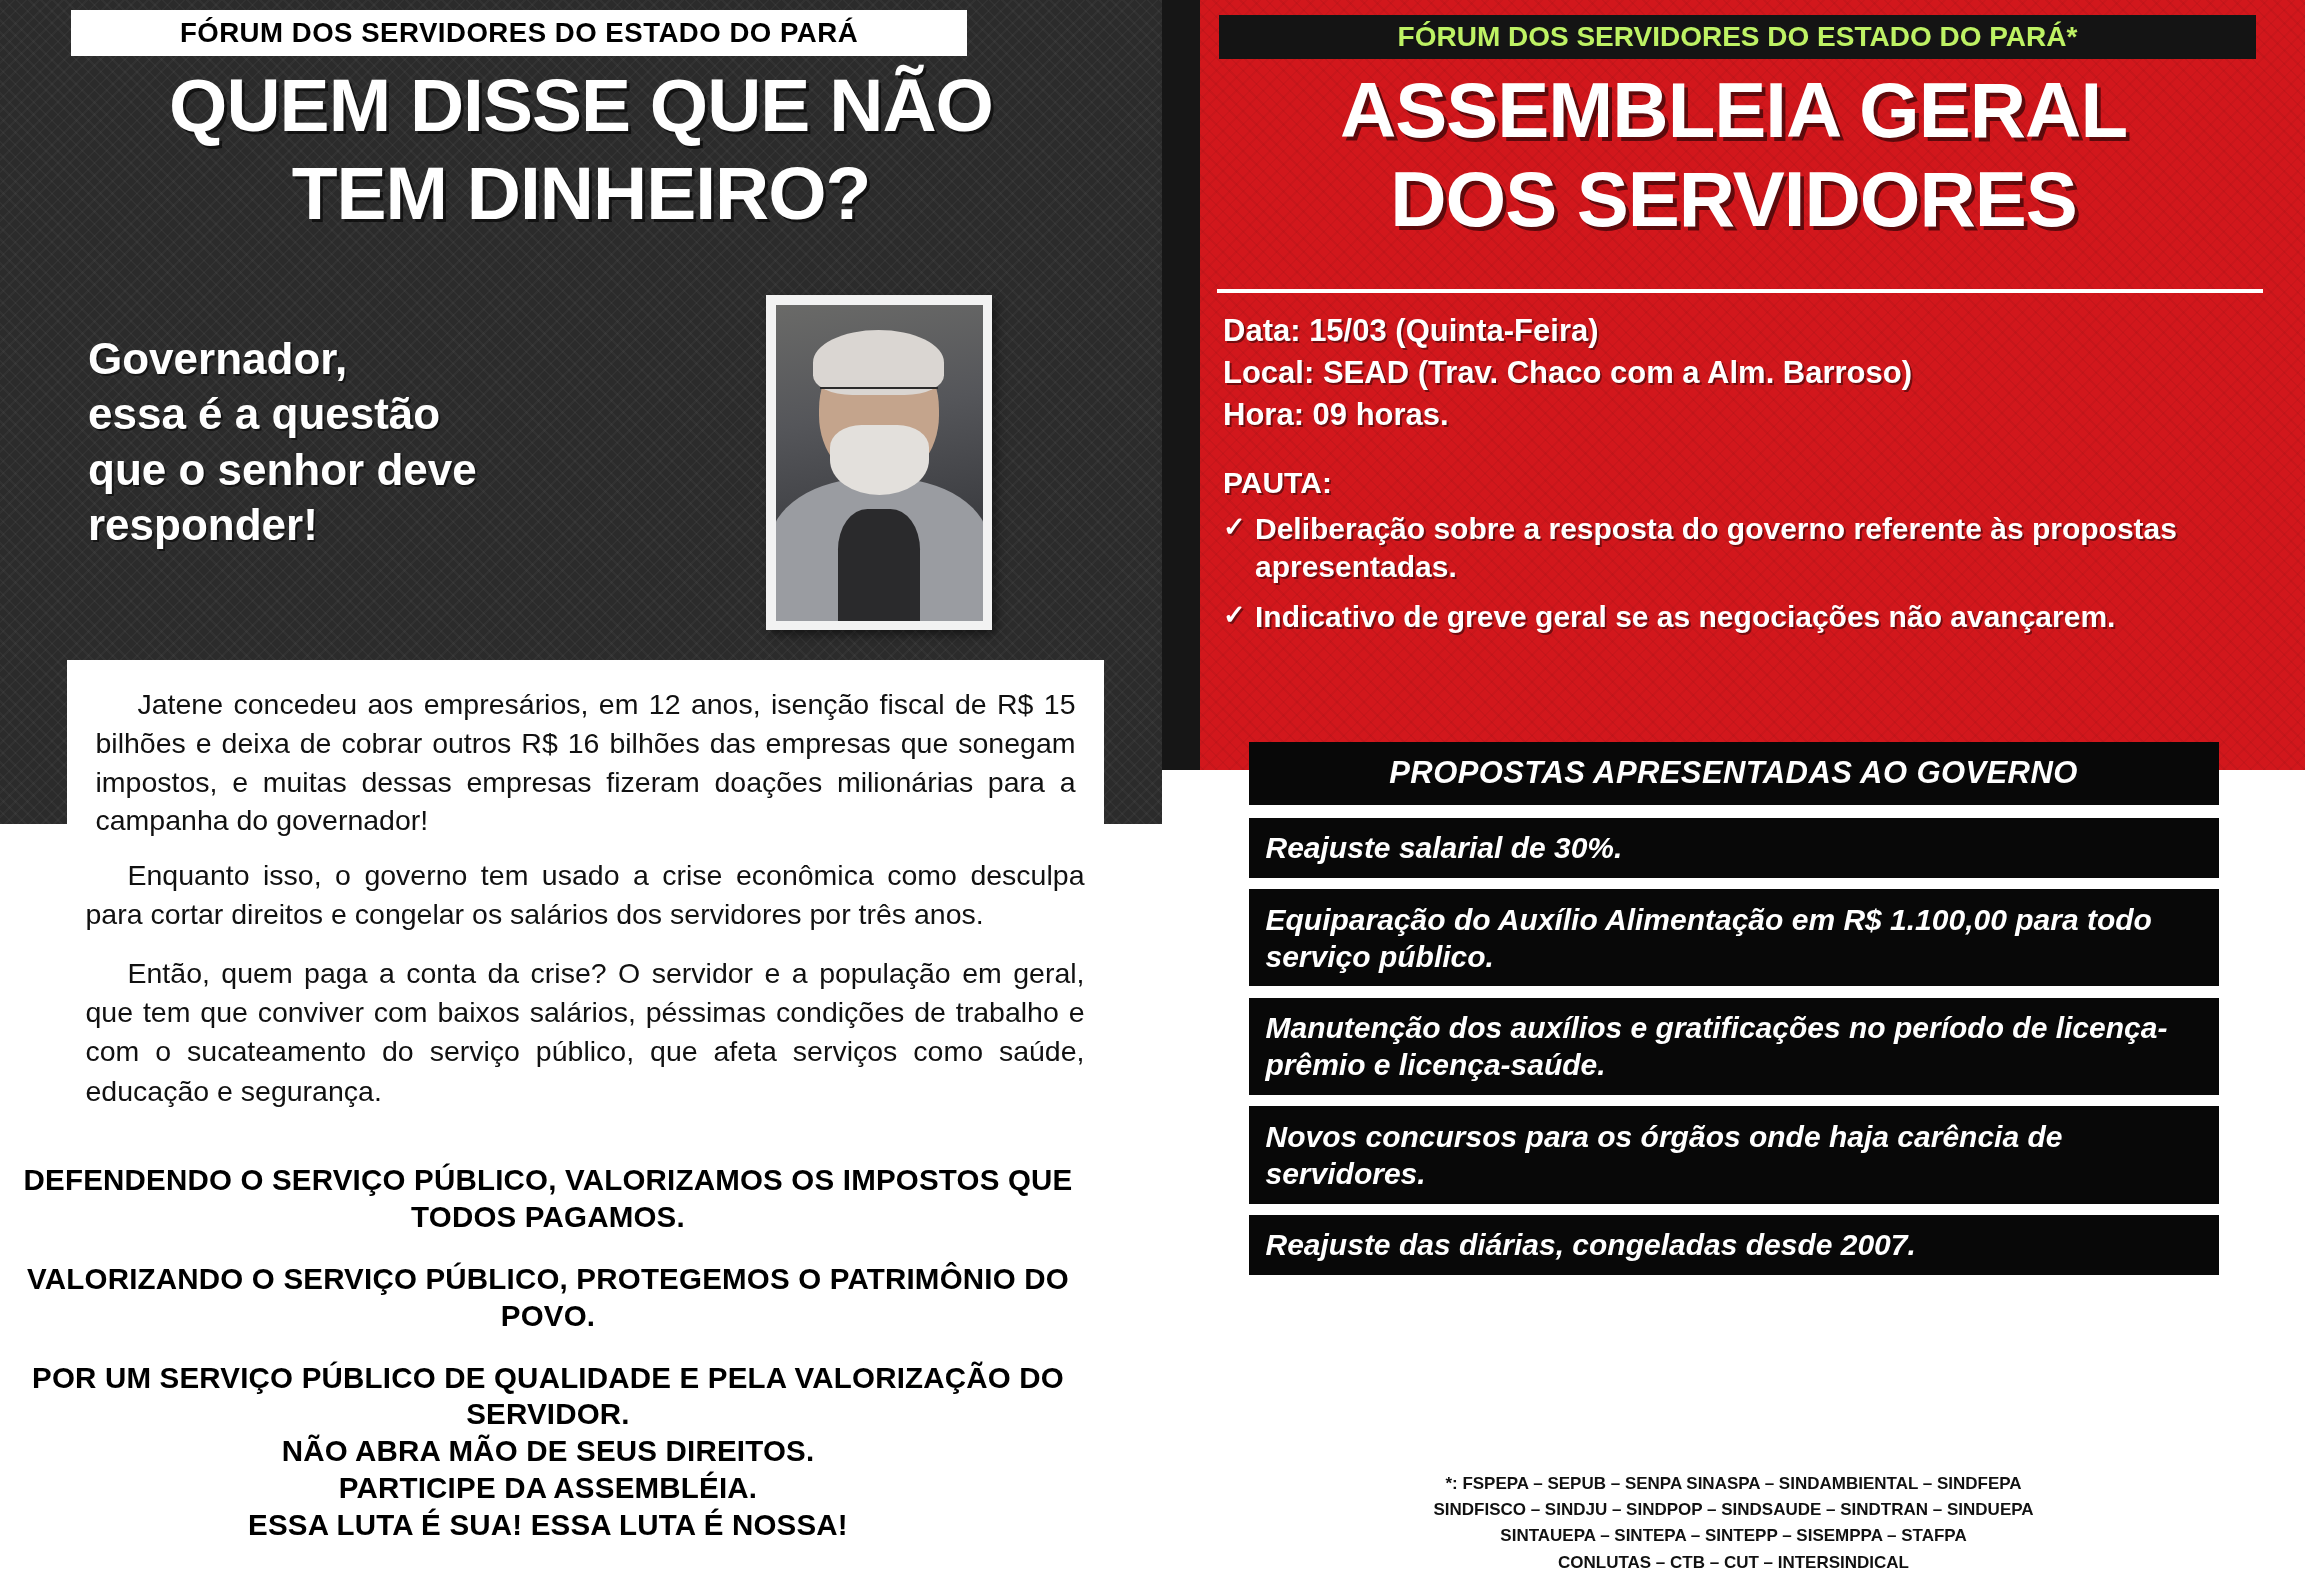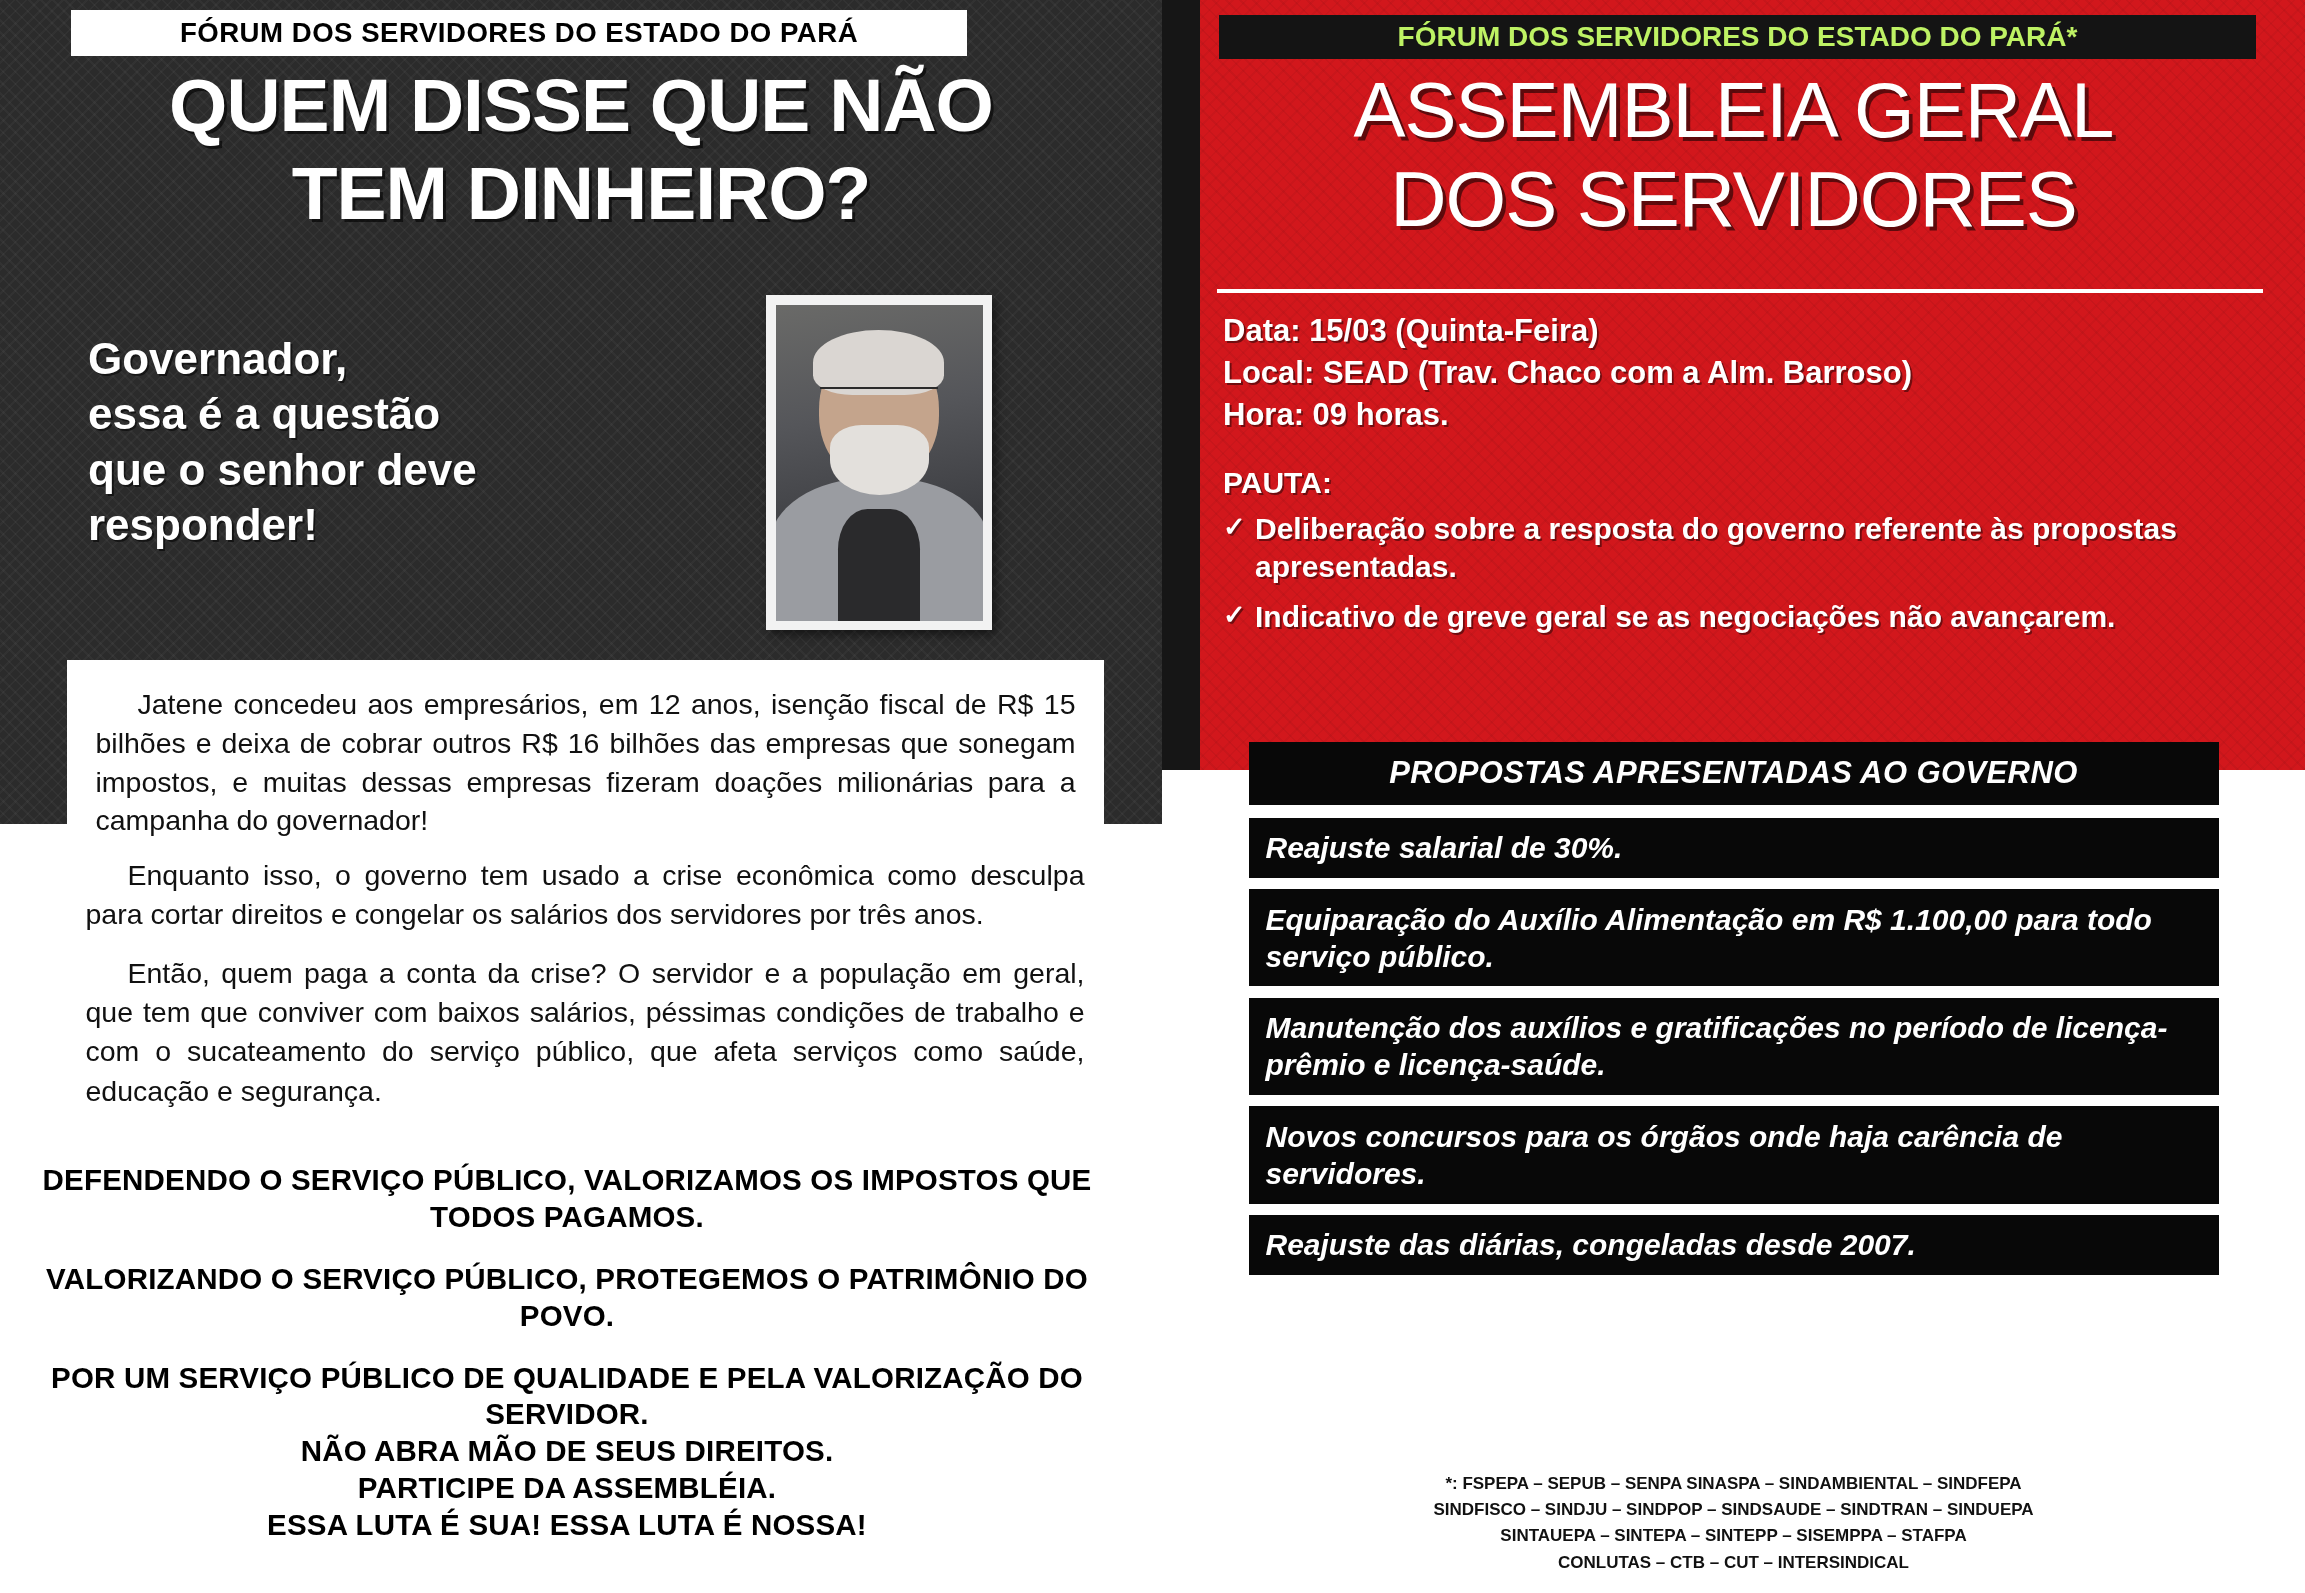--- a/index.html
+++ b/index.html
@@ -164,21 +164,21 @@
   .lower-text p {
     color: #111;
     font-size: 28.5px;
     line-height: 1.38;
     text-align: justify;
     text-indent: 42px;
     margin-bottom: 19px;
   }
   .slogans {
     position: absolute;
-    left: 39px; top: 1162px;
+    left: 20px; top: 1162px;
     width: 1056px;
     text-align: center;
   }
   .slogans .blk {
     font-weight: bold;
     font-size: 29.5px;
     line-height: 1.25;
     color: #000;
     margin-bottom: 25px;
     letter-spacing: 0.2px;
@@ -220,21 +220,21 @@
     font-weight: bold;
     font-size: 28px;
     white-space: nowrap;
   }
   .right-title {
     position: absolute;
     left: 0; top: 70px;
     width: 1143px;
     text-align: center;
     color: #ffffff;
-    font-weight: normal;
+    font-weight: bold;
     font-size: 78px;
     line-height: 1.05;
     letter-spacing: -1px;
     text-shadow: 3.8px 3.8px 0 rgba(0,0,0,0.55);
   }
   .right-title .l2 { display:block; margin-top: 7.6px; }
   .rule {
     position: absolute;
     left: 55px; top: 289px;
     width: 1046px; height: 3.8px;

